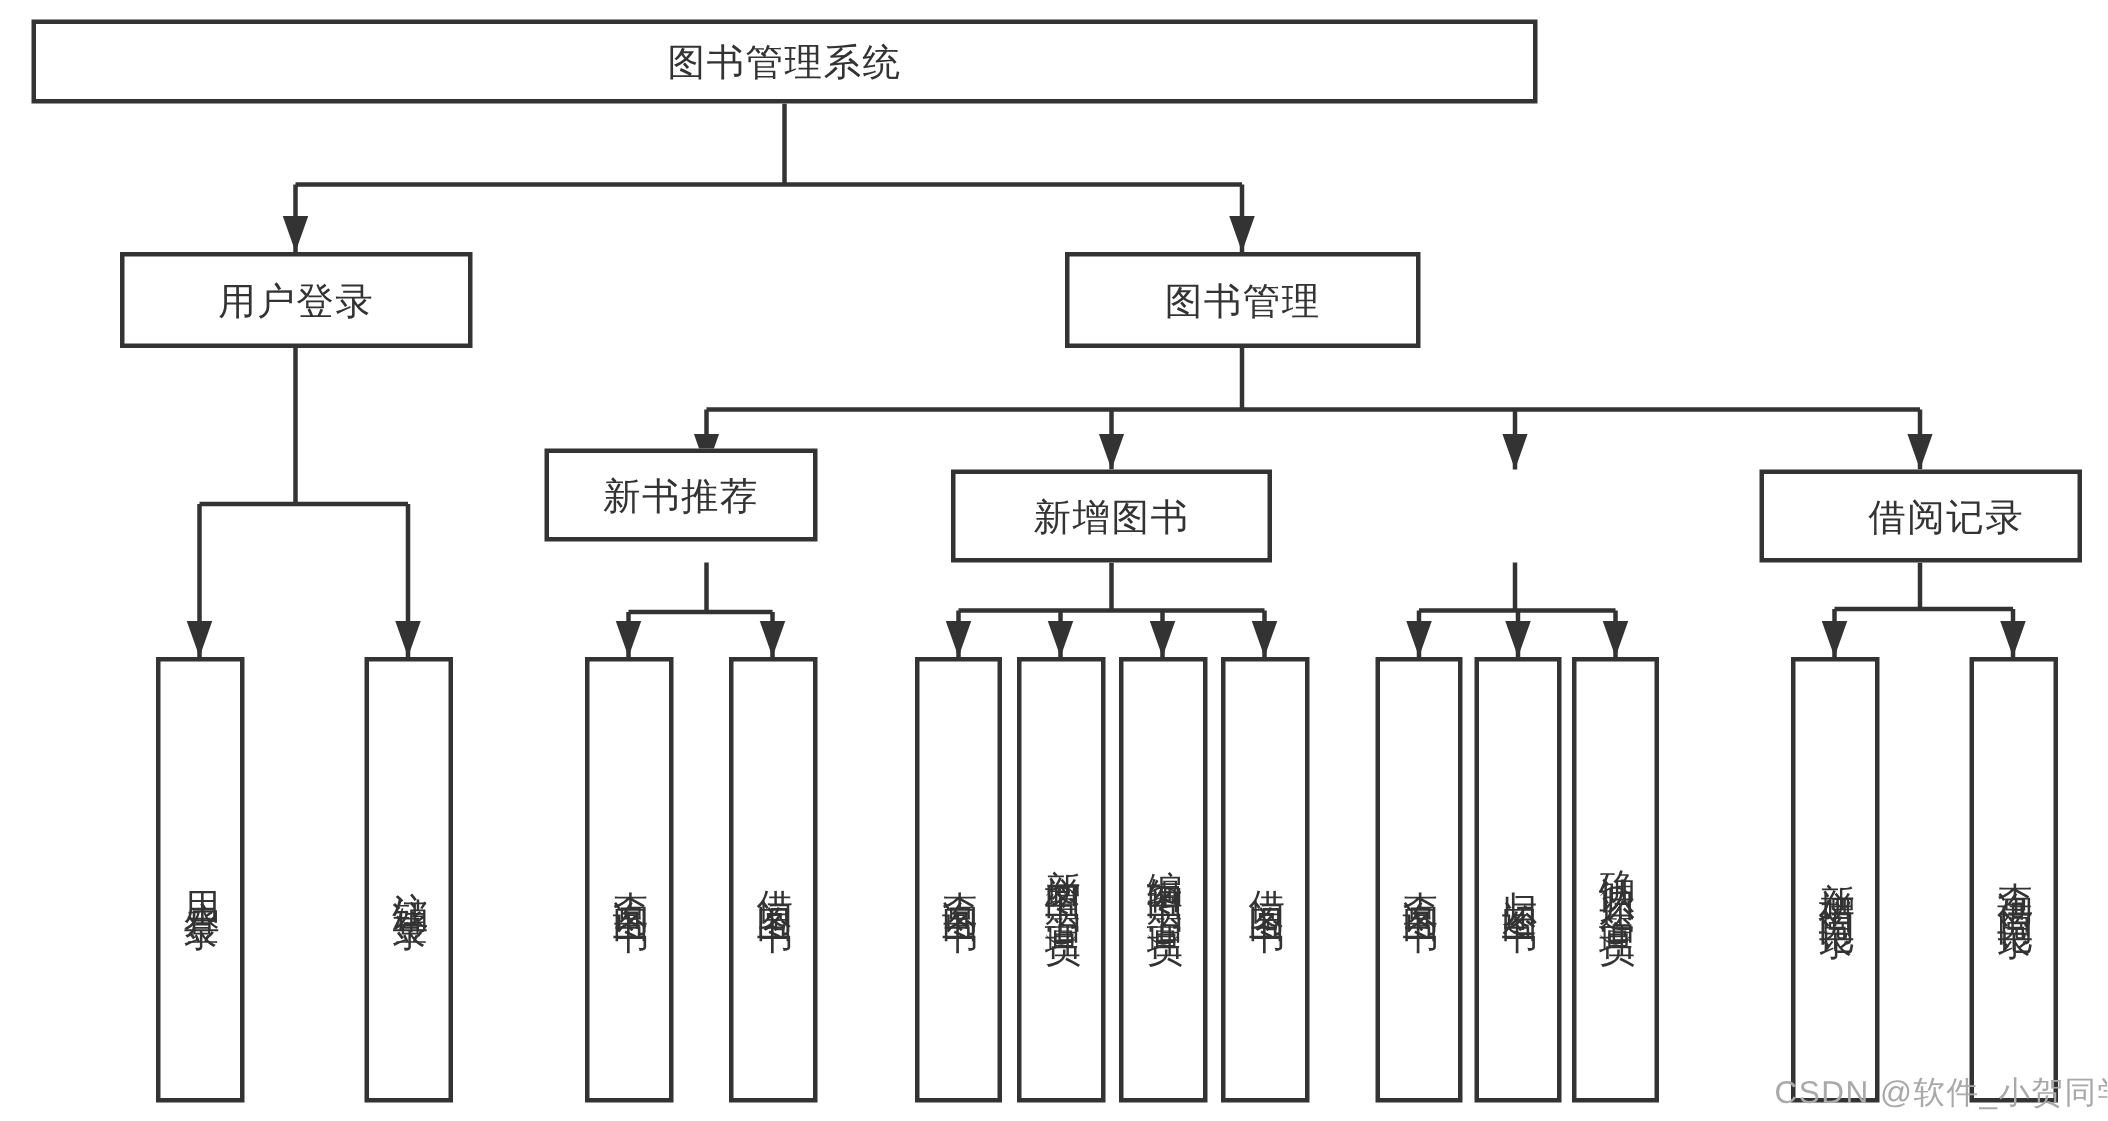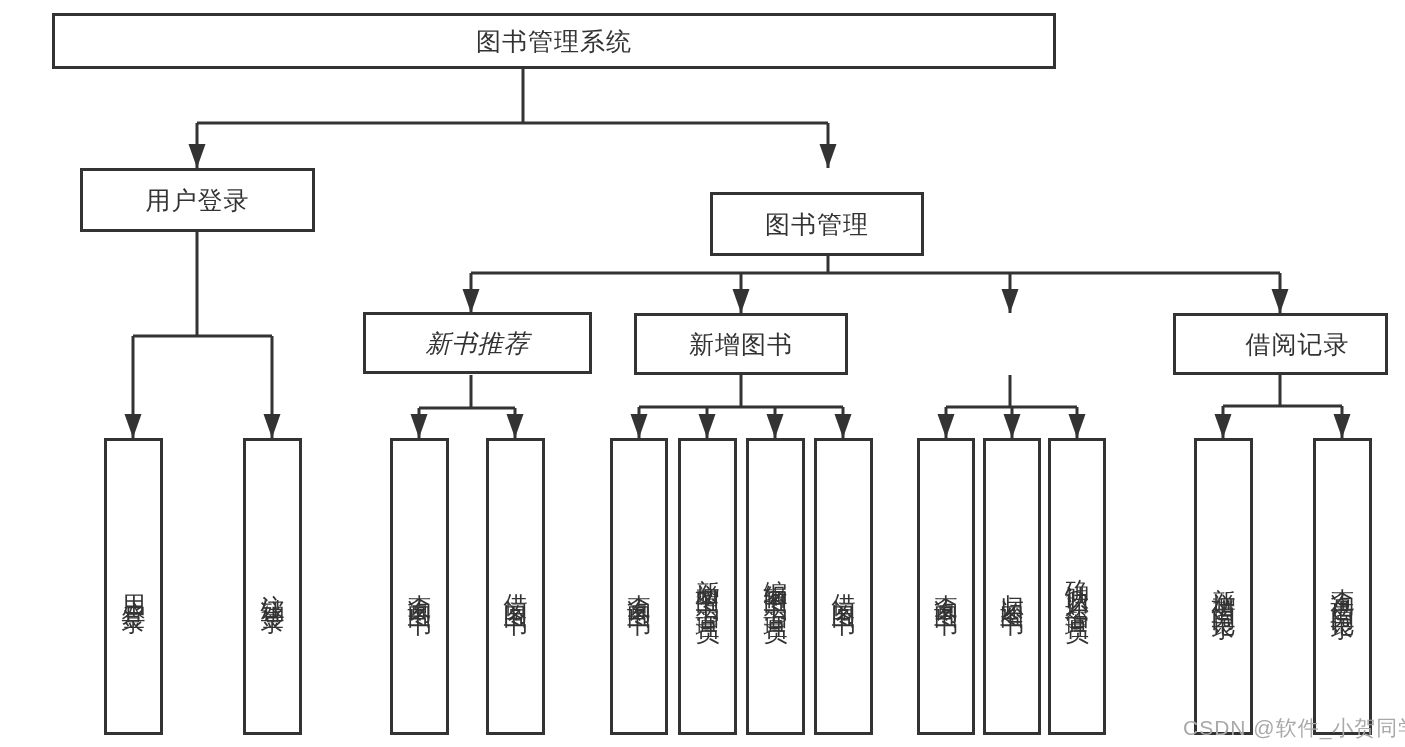--- a/index.html
+++ b/index.html
@@ -71,26 +71,26 @@
     <path class="wire" d="M946 407 V438" marker-end="url(#ah)"></path>
     <path class="wire" d="M1012 407 V438" marker-end="url(#ah)"></path>
     <path class="wire" d="M1077 407 V438" marker-end="url(#ah)"></path>
 
     <path class="wire" d="M1280 375 V406"></path>
     <path class="wire" d="M1223 406 H1342"></path>
     <path class="wire" d="M1223 406 V438" marker-end="url(#ah)"></path>
     <path class="wire" d="M1342 406 V438" marker-end="url(#ah)"></path>
   </svg>
 
-  <div class="box hbox" style="left:21px; top:13px; width:1004px; height:56px;margin-left:31px;">图书管理系统</div>
+  <div class="box hbox" style="left:21px; top:13px; width:1004px; height:56px;">图书管理系统</div>
 
   <div class="box hbox" style="left:80px; top:168px; width:235px; height:64px;">用户登录</div>
-  <div class="box hbox" style="left:710px; top:168px; width:214px; height:64px;margin-top:24px;">图书管理</div>
+  <div class="box hbox" style="left:710px; top:168px; width:237px; height:64px;">图书管理</div>
 
-  <div class="box hbox" style="left:363px; top:312px; width:229px; height:62px;font-style:italic;">新书推荐</div>
+  <div class="box hbox" style="left:363px; top:299px; width:182px; height:62px;">新书推荐</div>
   <div class="box hbox" style="left:634px; top:313px; width:214px; height:62px;">新增图书</div>
   <div class="box hbox" style="left:1173px; top:313px; width:215px; height:62px;padding-left:34px;">借阅记录</div>
 
   <div class="box vbox" style="left:104px; top:438px; width:59px; height:297px;">用户登录</div>
   <div class="box vbox" style="left:243px; top:438px; width:59px; height:297px;">注销登录</div>
 
   <div class="box vbox" style="left:390px; top:438px; width:59px; height:297px;">查询图书</div>
   <div class="box vbox" style="left:486px; top:438px; width:59px; height:297px;">借阅图书</div>
 
   <div class="box vbox" style="left:610px; top:438px; width:58px; height:297px;">查询图书</div>

